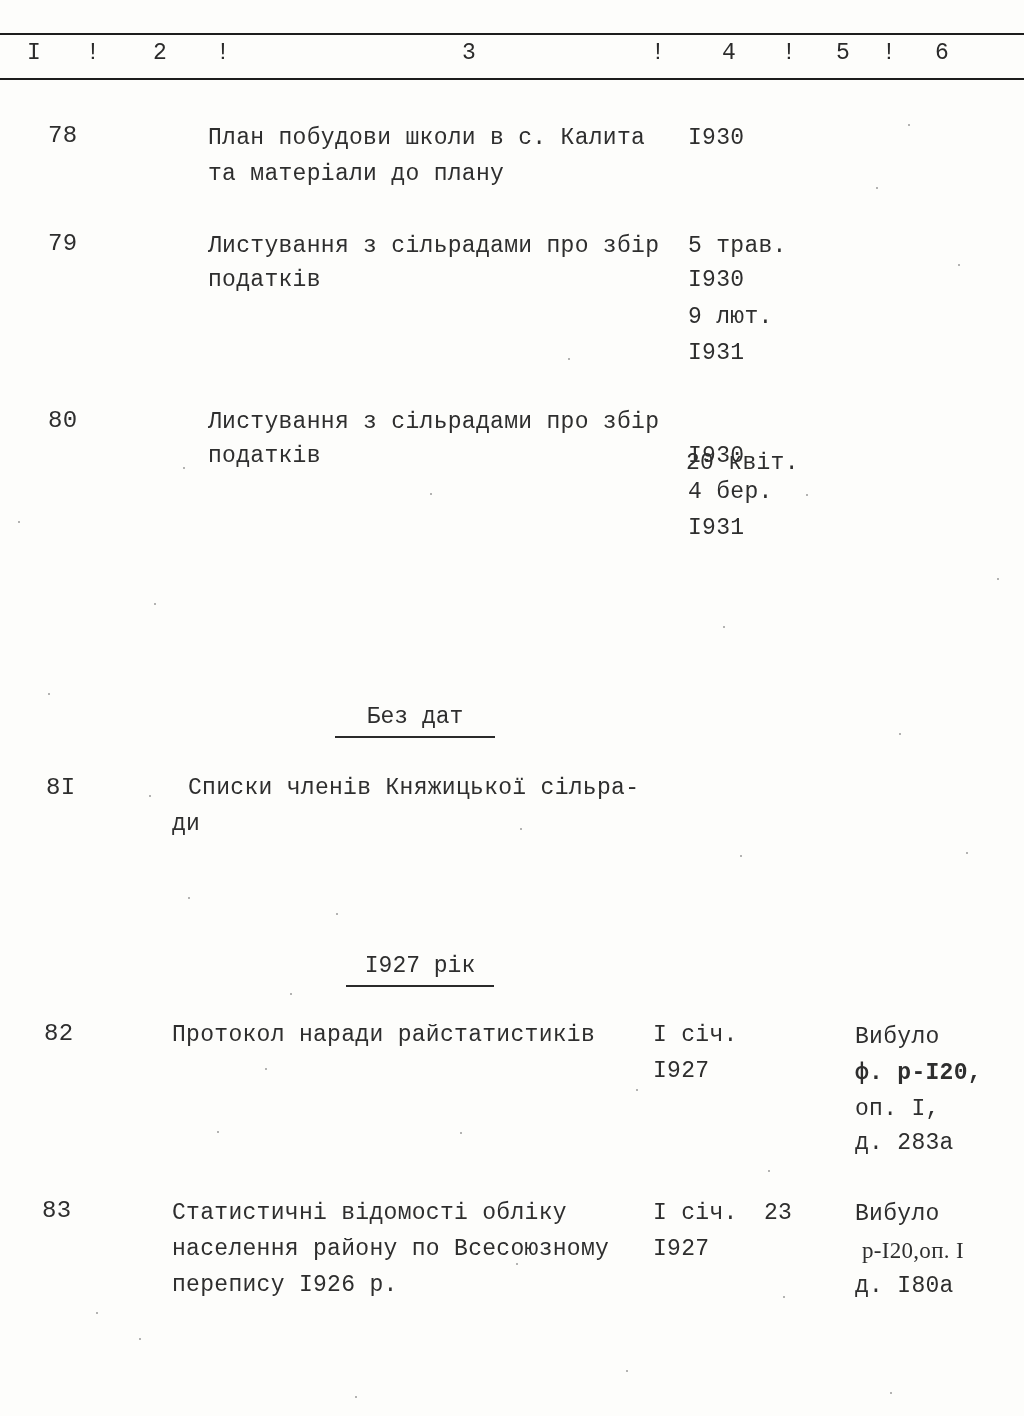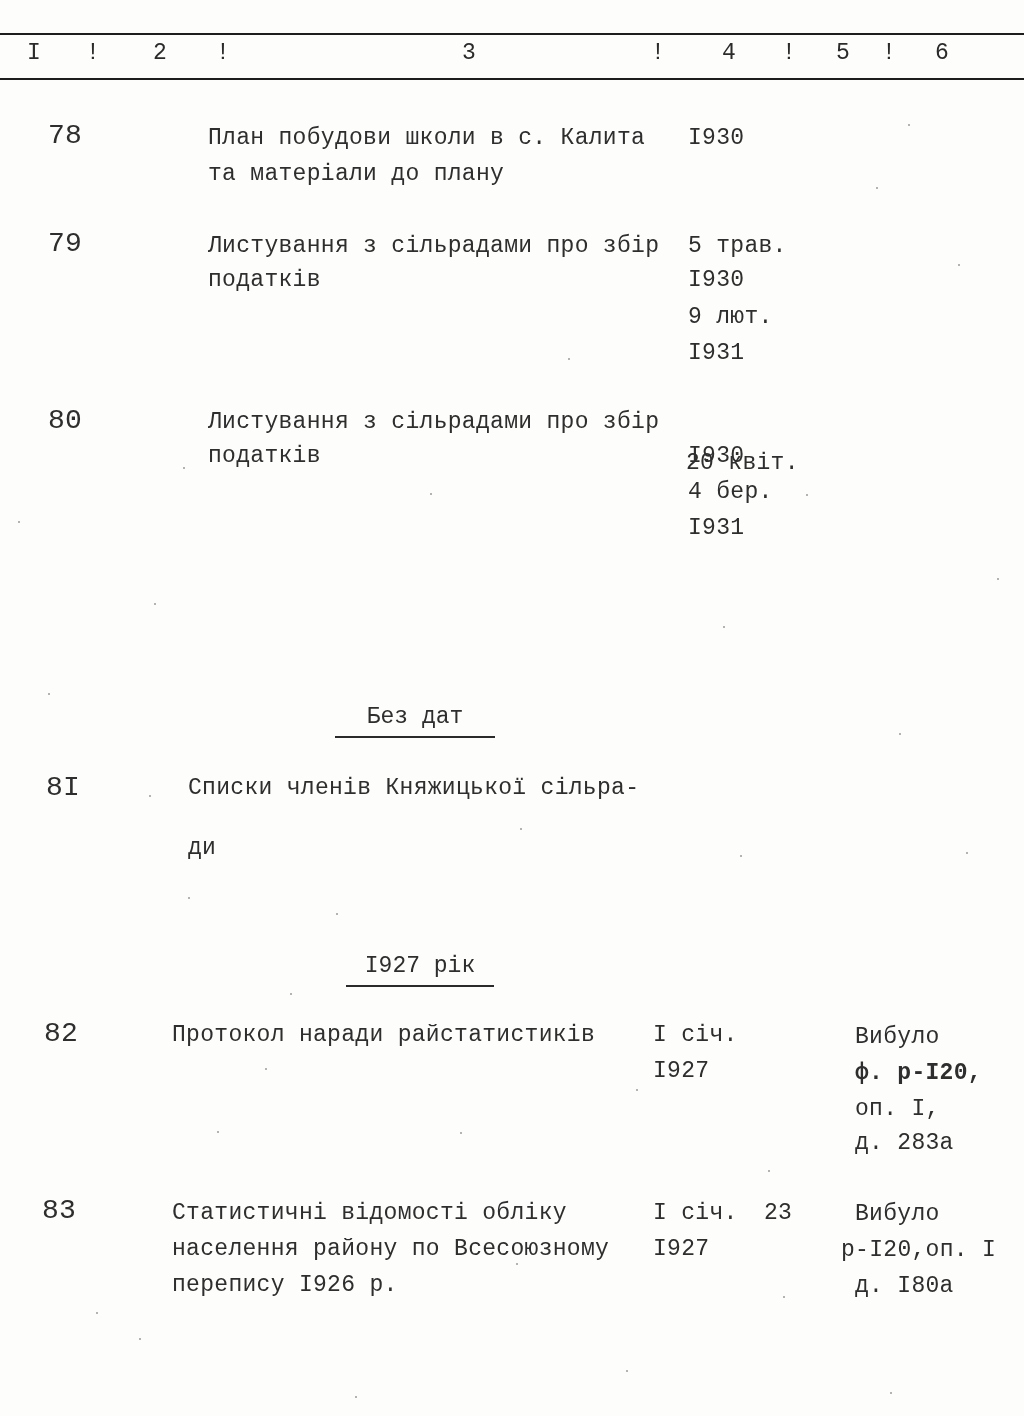--- a/index.html
+++ b/index.html
@@ -6,21 +6,21 @@
   body {
     width: 1024px; height: 1416px;
     background: #fdfdfb;
     position: relative; overflow: hidden;
     font-family: "Liberation Mono", "DejaVu Sans Mono", monospace;
     color: #2a2a2a;
   }
   .rule { position: absolute; left: 0; width: 1024px; height: 2px; background: #1d1d1d; }
   .hdr { position: absolute; top: 40px; font-size: 23px; color: #2b2b2b; }
   .t { position: absolute; font-size: 23px; line-height: 35.5px; white-space: pre; color: #2e2e2e; letter-spacing: 0.3px; }
-  .num { font-size: 28px; }
+  .num { font-size: 24px; }
   .sec { position: absolute; font-size: 23px; text-align: center; color: #2e2e2e; }
   .sec .ul { height: 2px; background: #2a2a2a; margin-top: 6px; }
   .speck { position:absolute; width:2px; height:2px; background:#9a9a9a; border-radius:1px; }
 </style>
 </head>
 <body>
 
 <div class="rule" style="top:33px;"></div>
 <div class="rule" style="top:78px;"></div>
 
@@ -66,21 +66,21 @@
 </div>
 
 <div class="sec" style="left:335px; top:704px; width:160px;">
   <div>Без дат</div>
   <div class="ul"></div>
 </div>
 
 <div>
   <div class="t num" style="left:46px; top:770px;">8I</div>
   <div class="t" style="left:188px; top:771px;">Списки членів Княжицької сільра-</div>
-  <div class="t" style="left:188px; top:807px;margin-top:24px;">ди</div>
+  <div class="t" style="left:172px; top:807px;">ди</div>
 </div>
 
 <div class="sec" style="left:346px; top:953px; width:148px;">
   <div>I927 рік</div>
   <div class="ul"></div>
 </div>
 
 <div>
   <div class="t num" style="left:44px; top:1016px;">82</div>
   <div class="t" style="left:172px; top:1018px;text-align:right;">Протокол наради райстатистиків</div>
@@ -94,21 +94,21 @@
 
 <div>
   <div class="t num" style="left:42px; top:1193px;">83</div>
   <div class="t" style="left:172px; top:1196px;">Статистичні відомості обліку</div>
   <div class="t" style="left:172px; top:1232px;">населення району по Всесоюзному</div>
   <div class="t" style="left:172px; top:1268px;">перепису I926 р.</div>
   <div class="t" style="left:653px; top:1196px;">I січ.</div>
   <div class="t" style="left:653px; top:1232px;">I927</div>
   <div class="t" style="left:764px; top:1196px;">23</div>
   <div class="t" style="left:855px; top:1197px;">Вибуло</div>
-  <div class="t" style="left:841px; top:1233px;">р-I20,оп. I</div>
+  <div class="t" style="left:862px; top:1233px;font-family:Liberation Serif, serif;">р-I20,оп. I</div>
   <div class="t" style="left:855px; top:1269px;">д. I80а</div>
 </div>
 
 <div>
   <div class="speck" style="left:908px; top:124px;"></div>
   <div class="speck" style="left:876px; top:187px;"></div>
   <div class="speck" style="left:958px; top:264px;"></div>
   <div class="speck" style="left:568px; top:358px;"></div>
   <div class="speck" style="left:183px; top:467px;"></div>
   <div class="speck" style="left:430px; top:493px;"></div>

